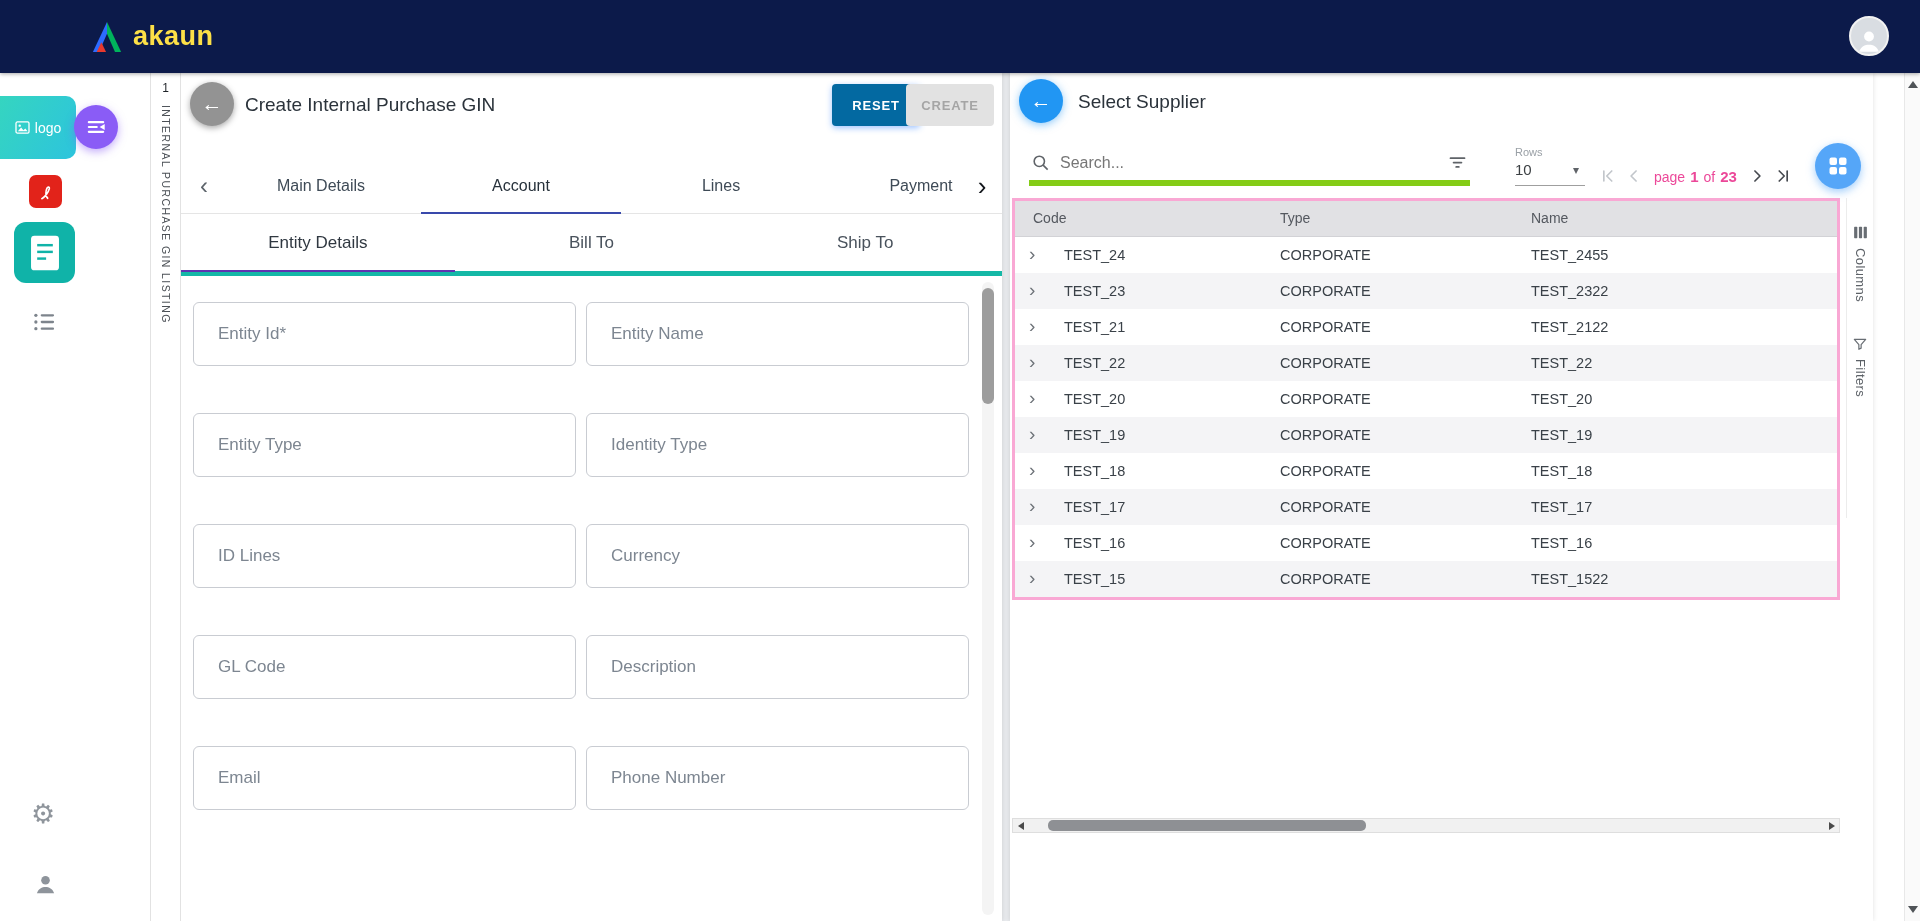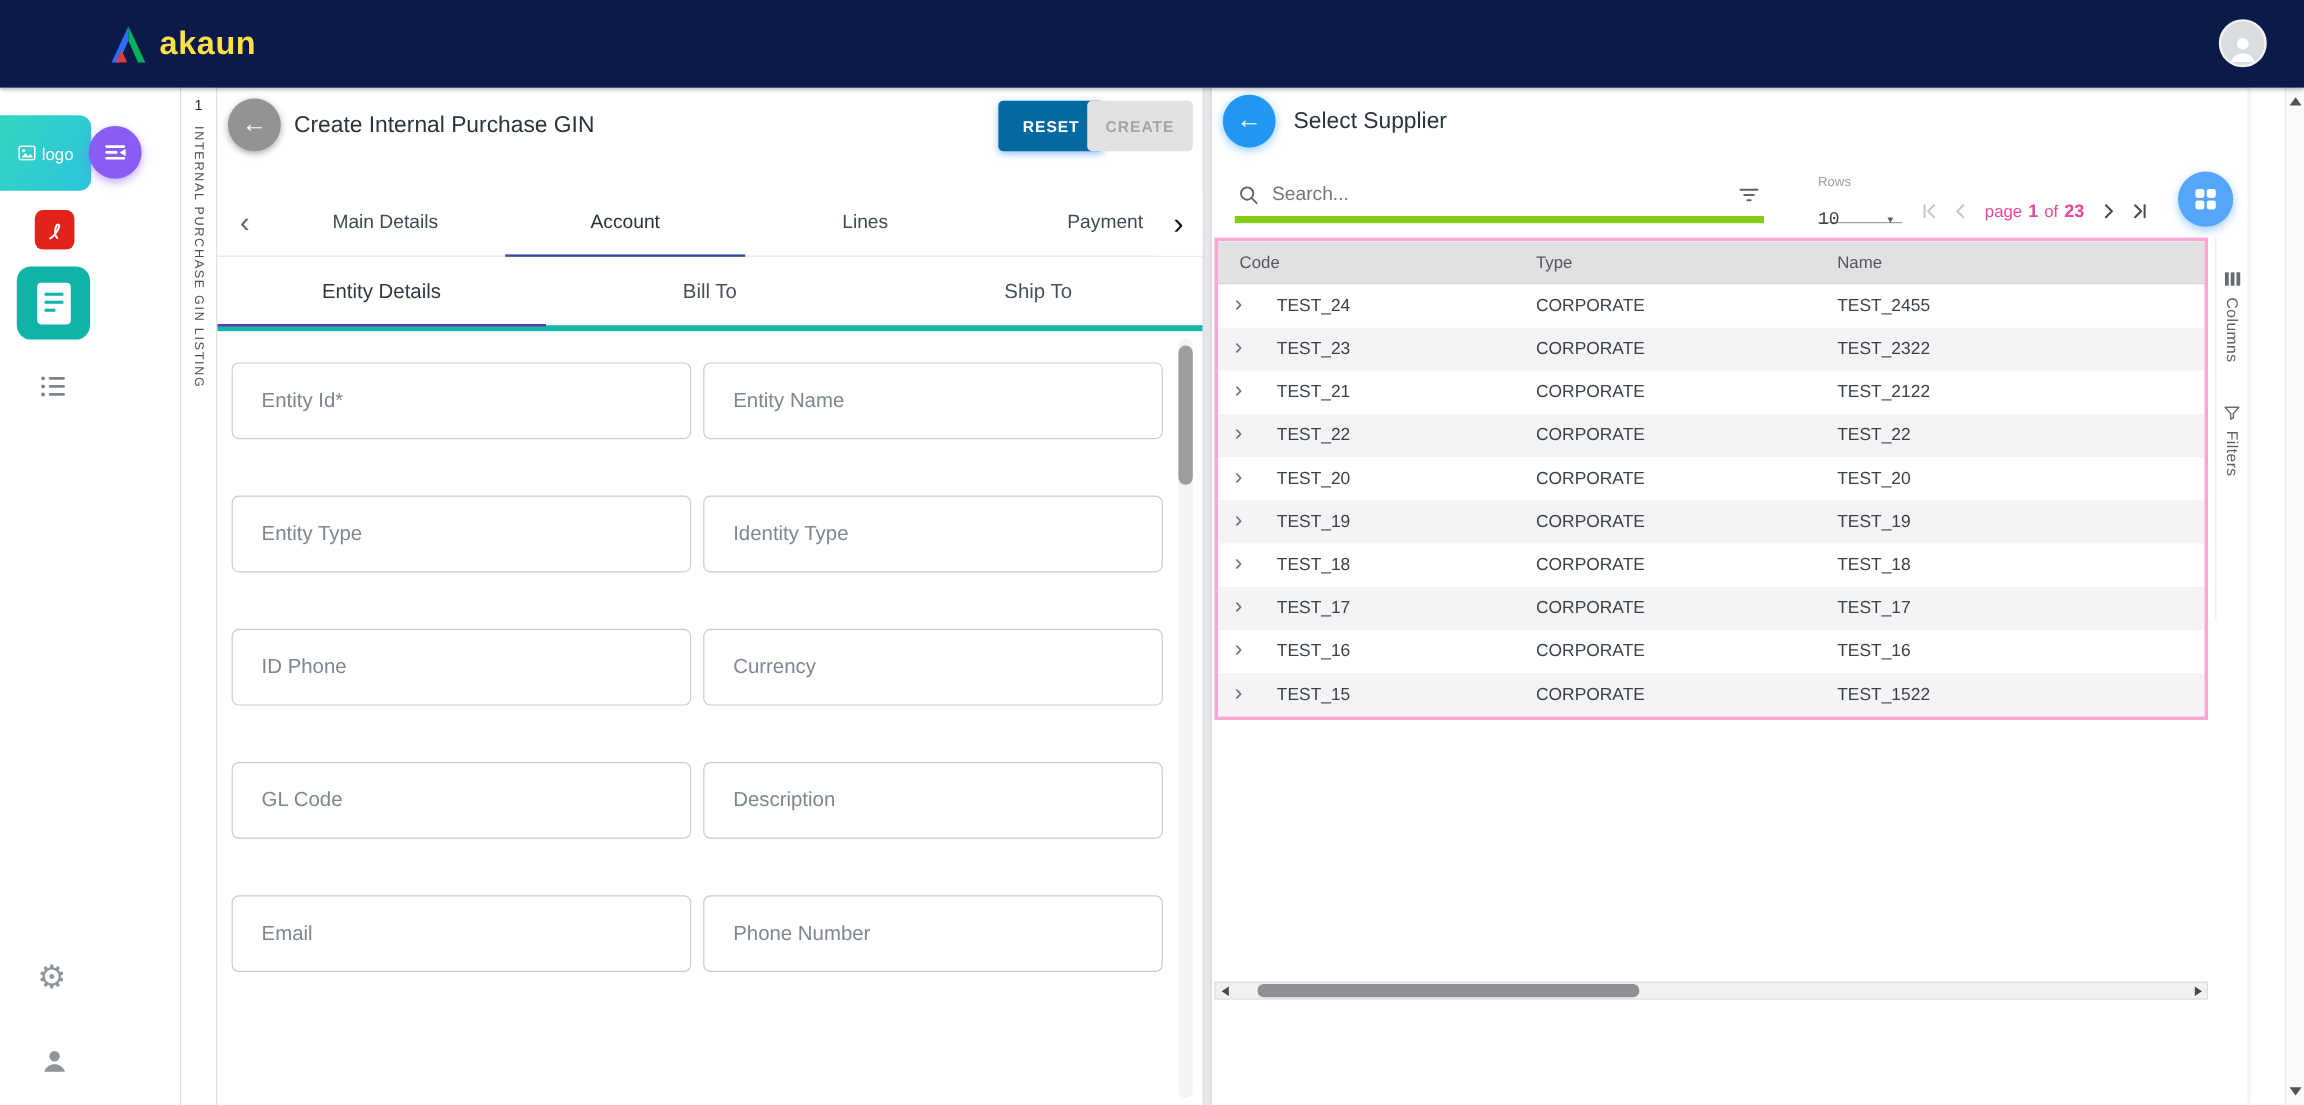--- a/index.html
+++ b/index.html
@@ -64,21 +64,21 @@
   .sp-title { position: absolute; left: 68px; top: 18px; font-size: 19px; font-weight: 500; color: #2b333b; }
 
   .search-wrap { position: absolute; left: 19px; top: 72px; width: 441px; height: 41px; border-bottom: 6px solid #84cc16; display: flex; align-items: center; }
   .search-icon { display: flex; margin-left: 2px; }
   .search-input { flex: 1; border: none; outline: none; font-size: 16px; color: #3c4043; padding: 0 0 0 10px; font-family: inherit; background: transparent; }
   .search-input::placeholder { color: #767676; }
   .filter-btn { margin-left: auto; margin-right: 2px; cursor: pointer; display: flex; }
 
   .rows-widget { position: absolute; left: 505px; top: 72px; width: 70px; height: 41px; border-bottom: 1px solid #9f9f9f; cursor: pointer; }
   .rows-label { font-size: 11px; color: #9aa0a6; display: block; padding-top: 1px; }
-  .rows-value-row { display: flex; align-items: center; margin-top: 17px; font-family: Liberation Mono, monospace; }
+  .rows-value-row { display: flex; align-items: center; margin-top: 3px; }
   .rows-value { font-size: 15px; color: #3c4043; }
   .rows-caret { margin-left: auto; padding-right: 6px; color: #5f6368; font-size: 12px; }
 
   .pagination { position: absolute; left: 588px; top: 90px; height: 26px; display: flex; align-items: center; gap: 6px; }
   .pg-btn { display: flex; cursor: pointer; color: #45494f; }
   .pg-btn.disabled { color: #c2c6cb; }
   .pg-text { font-size: 14px; color: #ec4899; display: flex; gap: 5px; align-items: baseline; padding: 0 4px; white-space: nowrap; }
   .pg-text b { font-size: 15px; }
 
   .grid-btn { position: absolute; left: 805px; top: 70px; width: 46px; height: 46px; border-radius: 50%; border: none; background: #55a6f8; box-shadow: 0 3px 8px rgba(85,166,248,.55); display: flex; align-items: center; justify-content: center; cursor: pointer; z-index: 4; }
@@ -234,21 +234,21 @@
         <div class="field">
           <span class="field-label">Entity Name</span>
         </div>
         <div class="field">
           <span class="field-label">Entity Type</span>
         </div>
         <div class="field">
           <span class="field-label">Identity Type</span>
         </div>
         <div class="field">
-          <span class="field-label">ID Phone</span>
+          <span class="field-label">ID Lines</span>
         </div>
         <div class="field">
           <span class="field-label">Currency</span>
         </div>
         <div class="field">
           <span class="field-label">GL Code</span>
         </div>
         <div class="field">
           <span class="field-label">Description</span>
         </div>

